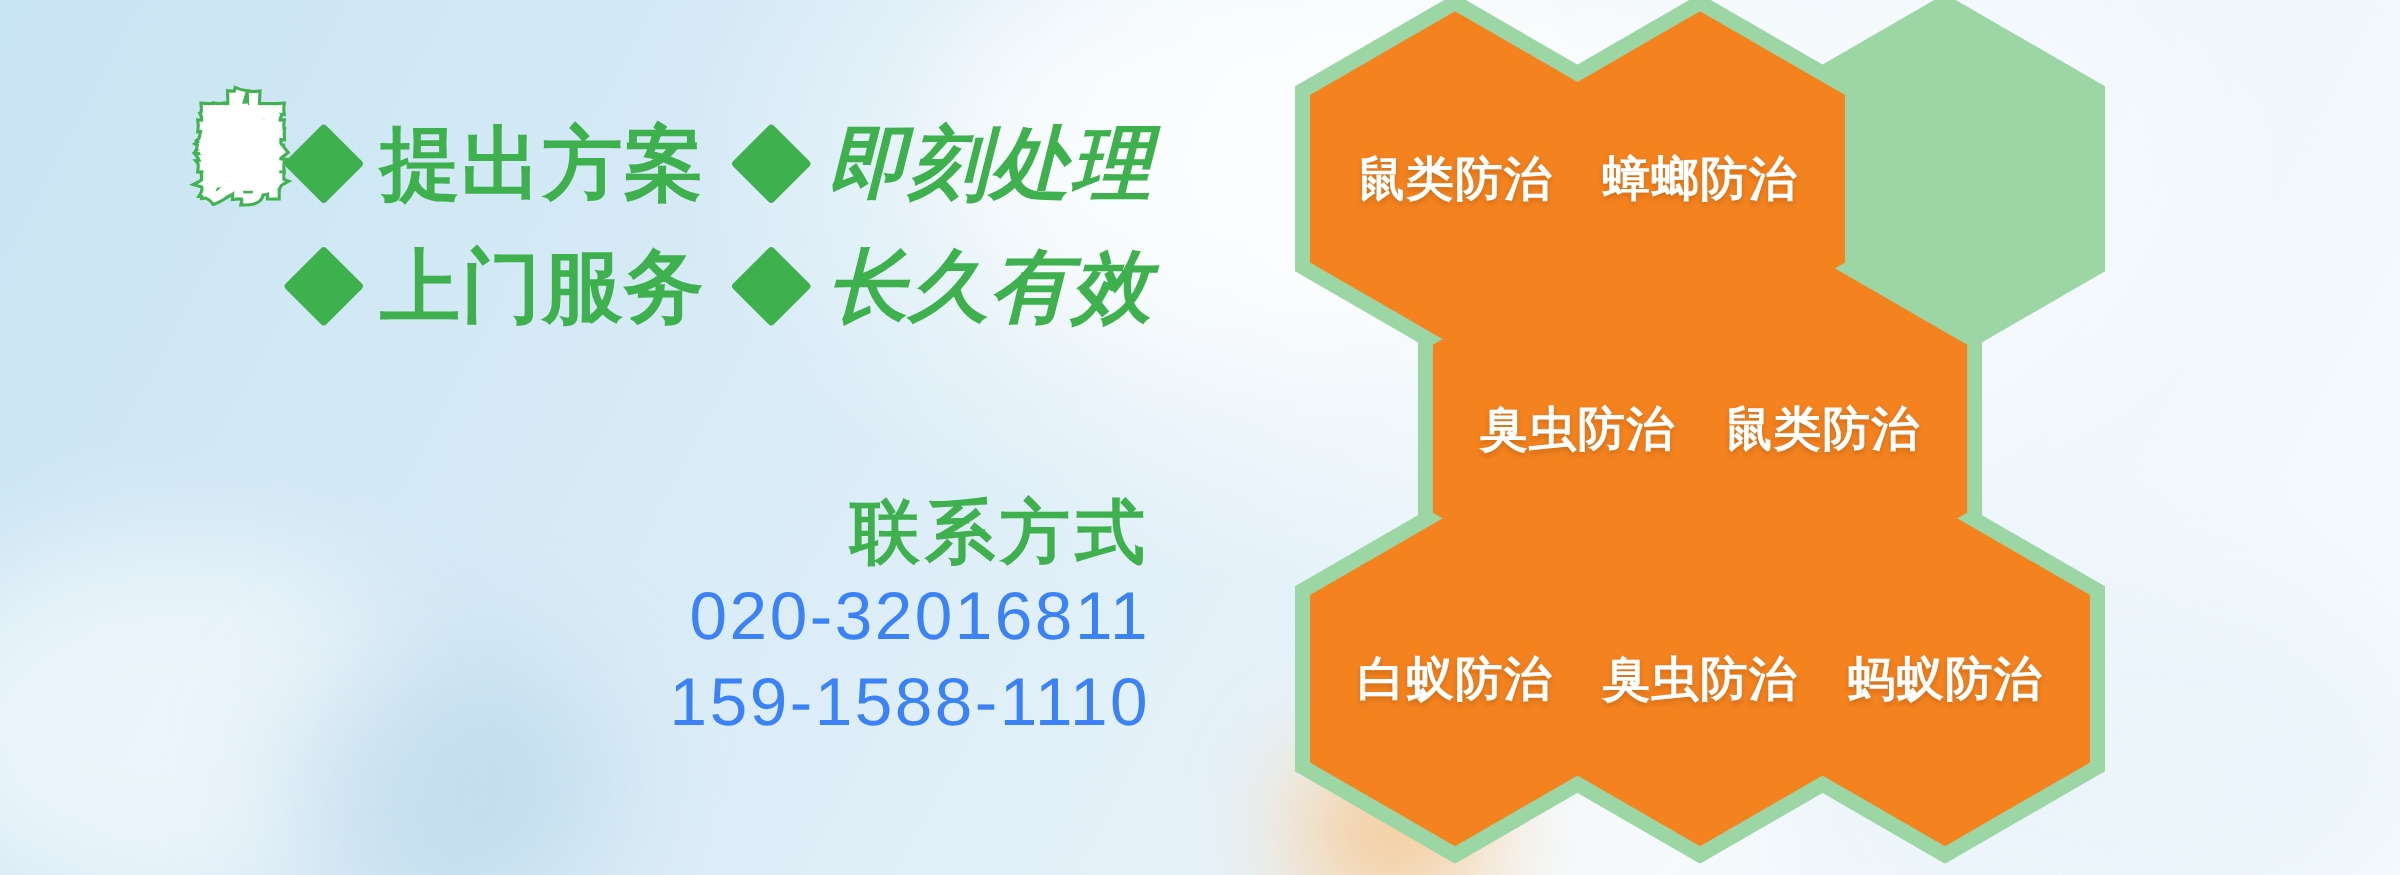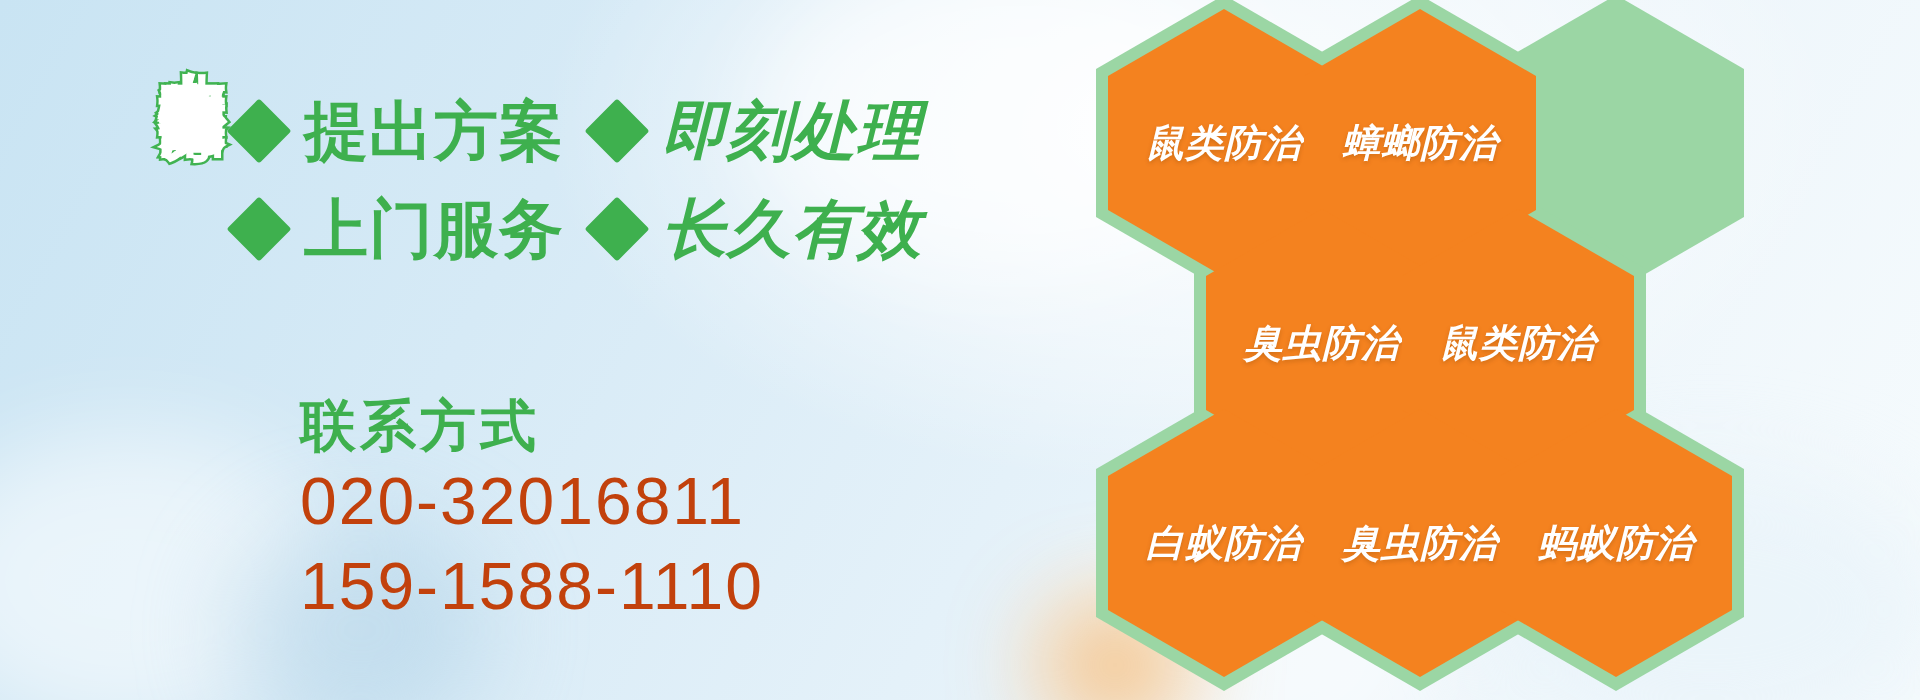--- a/index.html
+++ b/index.html
@@ -43,31 +43,31 @@
   .diamond {
     width:46px; height:46px; background:#3eb04e;
     transform:rotate(45deg); flex:0 0 auto; border-radius:3px;
   }
   .feature-label {
     margin-left:22px; font-size:64px; font-weight:700; color:#3eb04e;
     letter-spacing:1px; white-space:nowrap; line-height:1;
   }
 
   
-  #contact { position:absolute; left:300px; top:392px; width:620px; text-align:left; }
+  #contact { position:absolute; left:300px; top:392px; width:620px; text-align:right; }
   #contact-title {
     font-size:56px; font-weight:700; color:#3eb04e; letter-spacing:4px; line-height:1.2;
   }
   .phone {
-    font-size:66px; font-weight:400; color:#c2410c;
+    font-size:54px; font-weight:400; color:#3b82f6;
     letter-spacing:2px; line-height:1.28;
   }
 
   
-  #honeycomb { position:absolute; left:1108px; top:0px; width:760px; height:700px;font-style:italic; }
+  #honeycomb { position:absolute; left:1048px; top:0px; width:760px; height:700px; }
   .hex {
     position:absolute; width:232px; height:268px;
     display:flex; align-items:center; justify-content:center;
     background:#f4821f;
     clip-path: polygon(50% 0%, 100% 25%, 100% 75%, 50% 100%, 0% 75%, 0% 25%);
   }
   .hex-ring {
     position:absolute; width:256px; height:296px;
     background:#9bd6a4;
     clip-path: polygon(50% 0%, 100% 25%, 100% 75%, 50% 100%, 0% 75%, 0% 25%);

